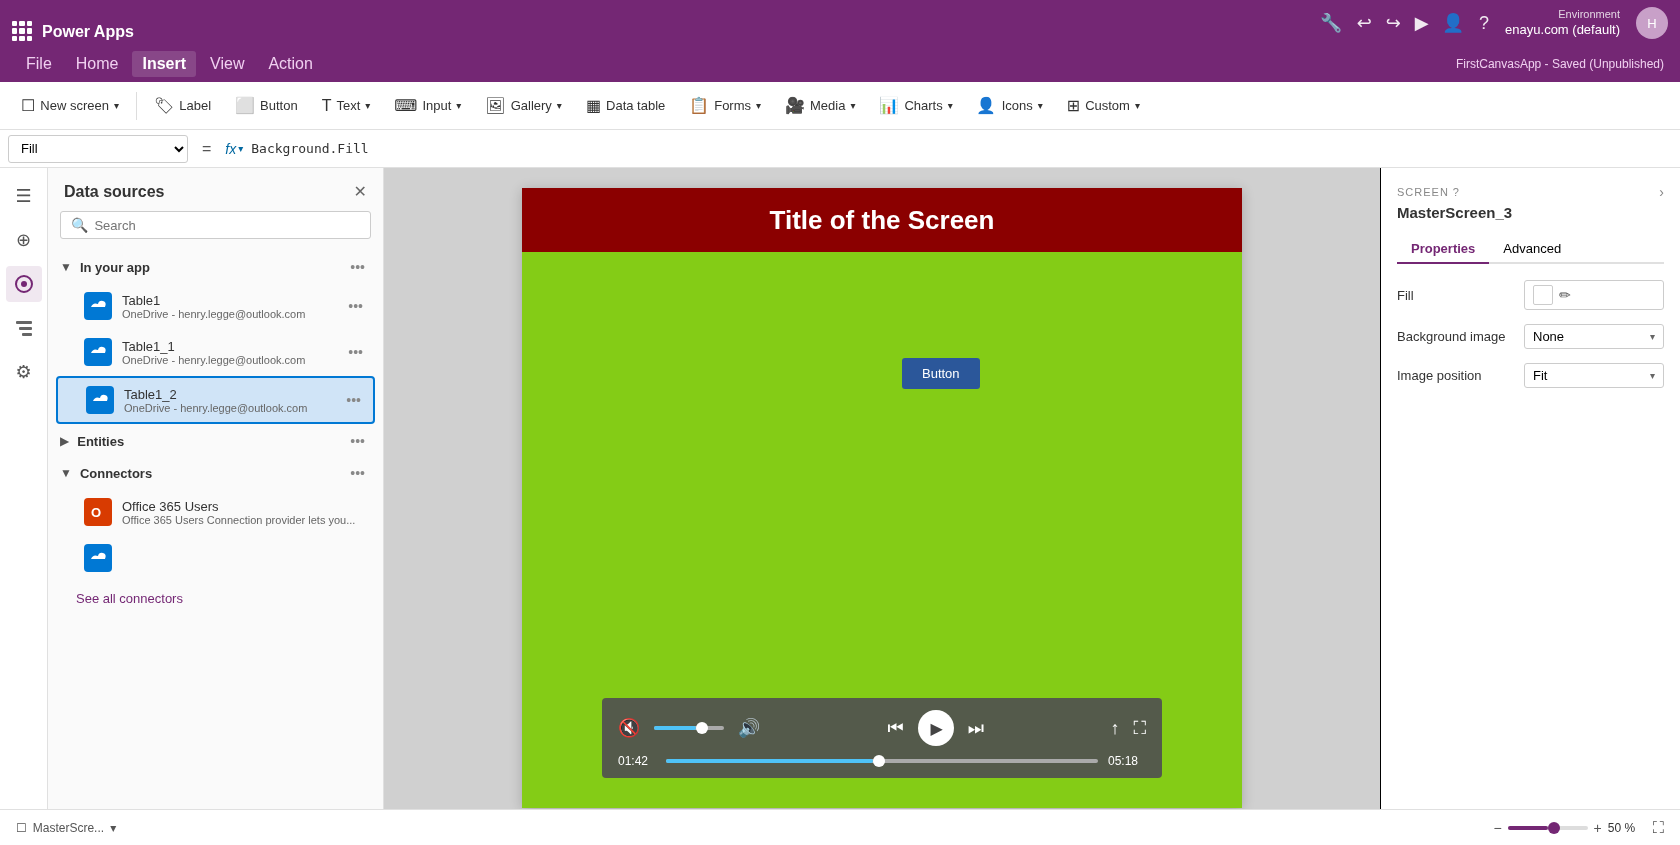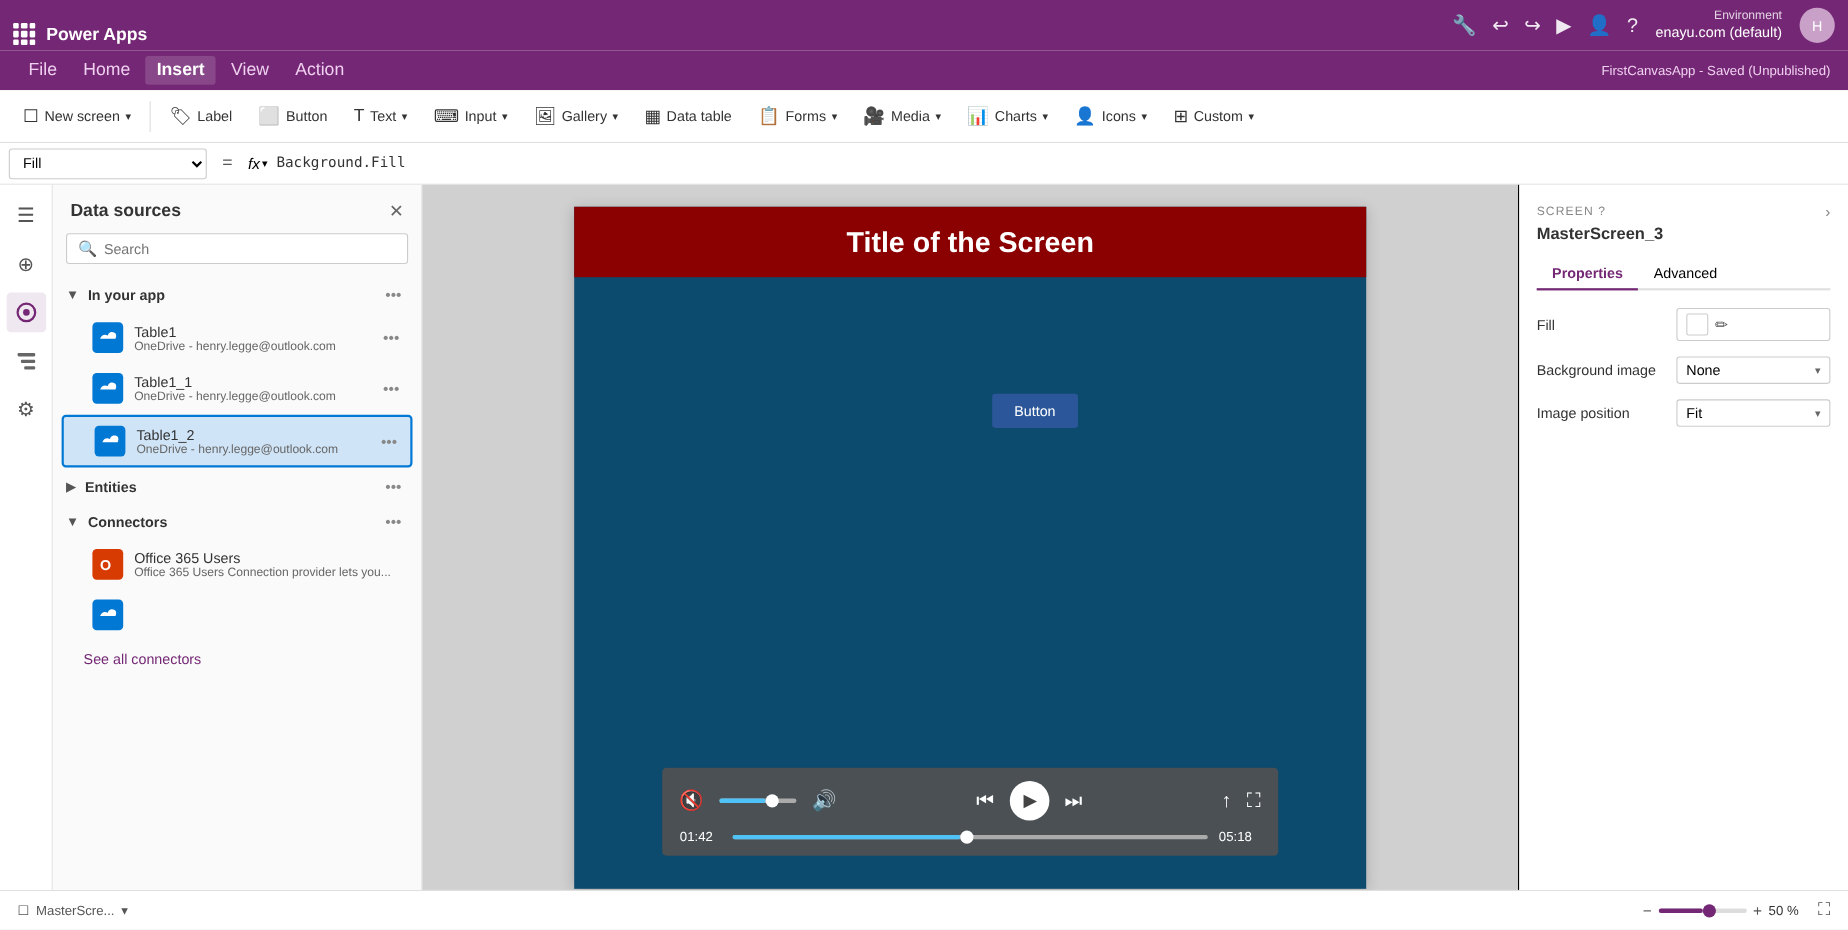--- a/index.html
+++ b/index.html
@@ -67,21 +67,21 @@
       display: flex;
       align-items: center;
       padding: 0 8px;
       gap: 8px;
     }
     .formula-dropdown {
       width: 180px; height: 28px; border: 1px solid #ccc; border-radius: 3px;
       padding: 0 8px; font-size: 13px; background: white;
     }
     .formula-equals { font-size: 16px; color: #555; padding: 0 6px; }
-    .formula-fx { color: #000000; font-size: 14px; display: flex; align-items: center; gap: 2px; }
+    .formula-fx { color: #0369a1; font-size: 14px; display: flex; align-items: center; gap: 2px; }
     .formula-input {
       flex: 1; border: none; outline: none; font-size: 13px; color: #333; background: transparent;
       font-family: 'Consolas', monospace;
     }
 
     
     .main-content { display: flex; height: calc(845px - 46px - 36px - 48px - 38px - 36px); }
 
     
     .left-panel {
@@ -153,21 +153,21 @@
       display: flex;
       align-items: flex-start;
       justify-content: center;
       padding: 20px;
       overflow: hidden;
       position: relative;
     }
     .canvas {
       width: 720px;
       height: 620px;
-      background: #0c4a6e;
+      background: #84cc16;
       position: relative;
       box-shadow: 0 2px 12px rgba(0,0,0,0.2);
     }
     .canvas-title-bar {
       height: 64px;
       background: #8b0000;
       display: flex;
       align-items: center;
       justify-content: center;
     }

